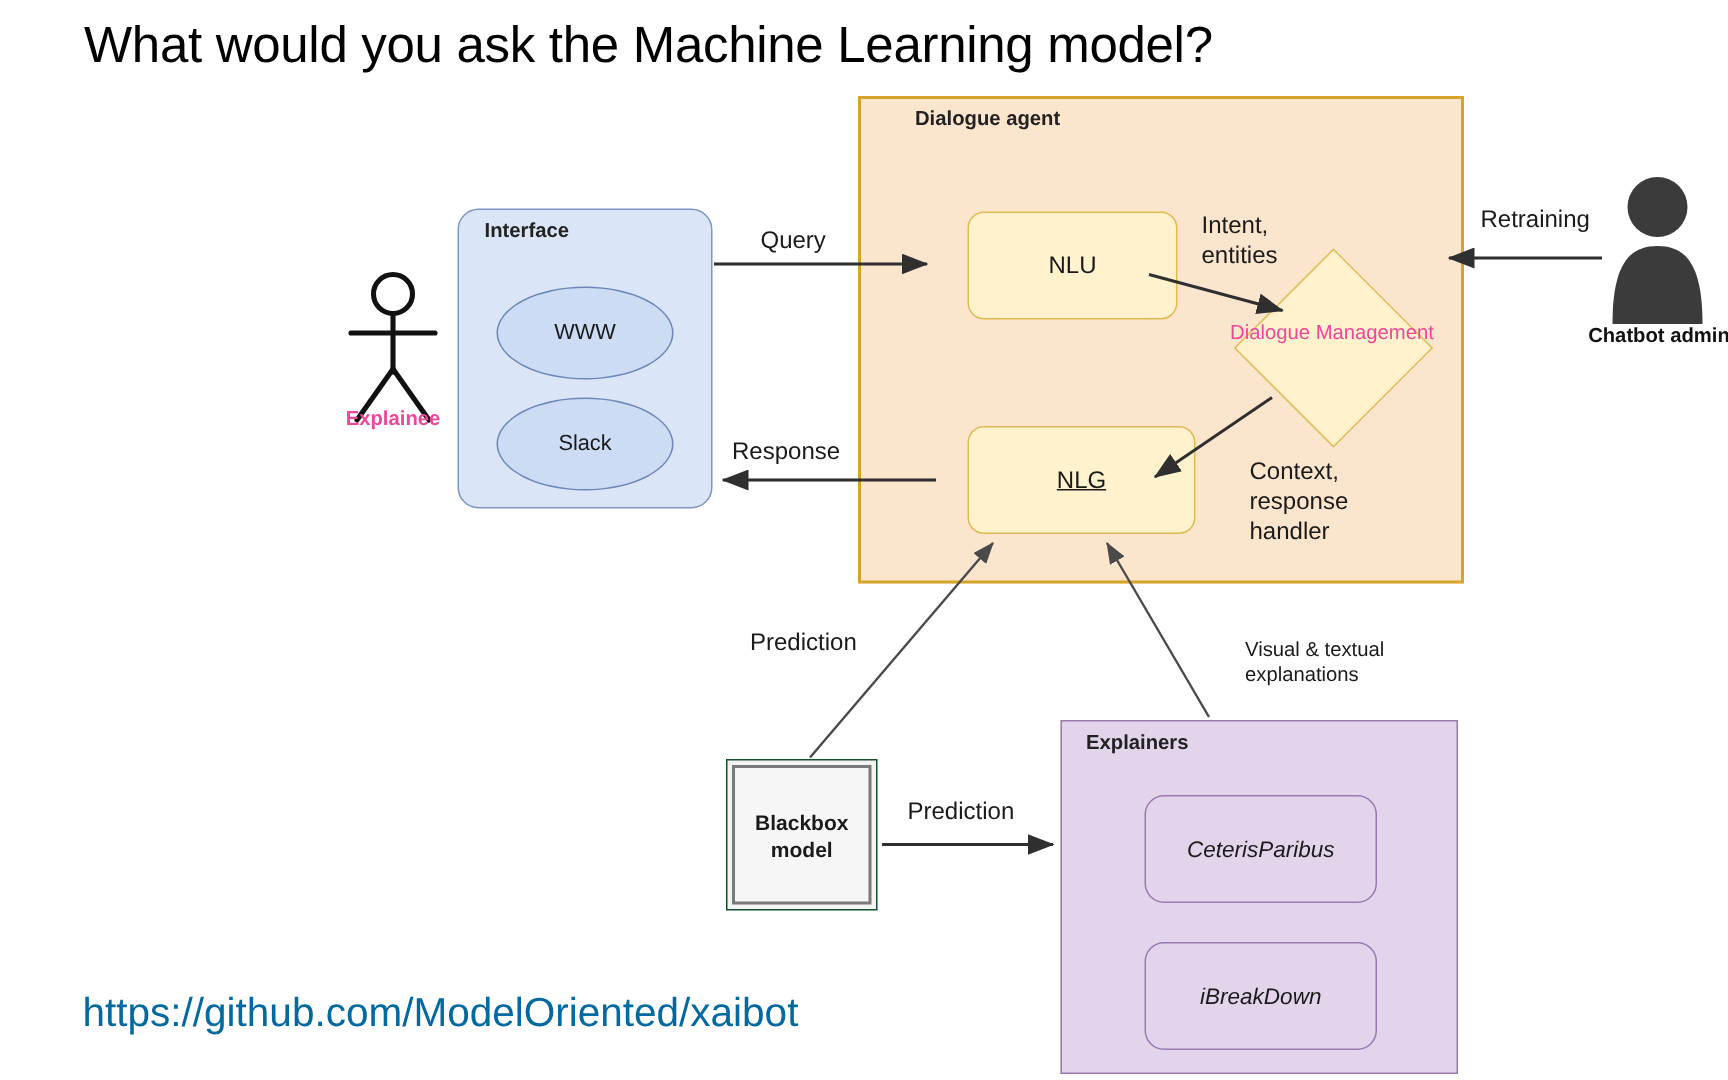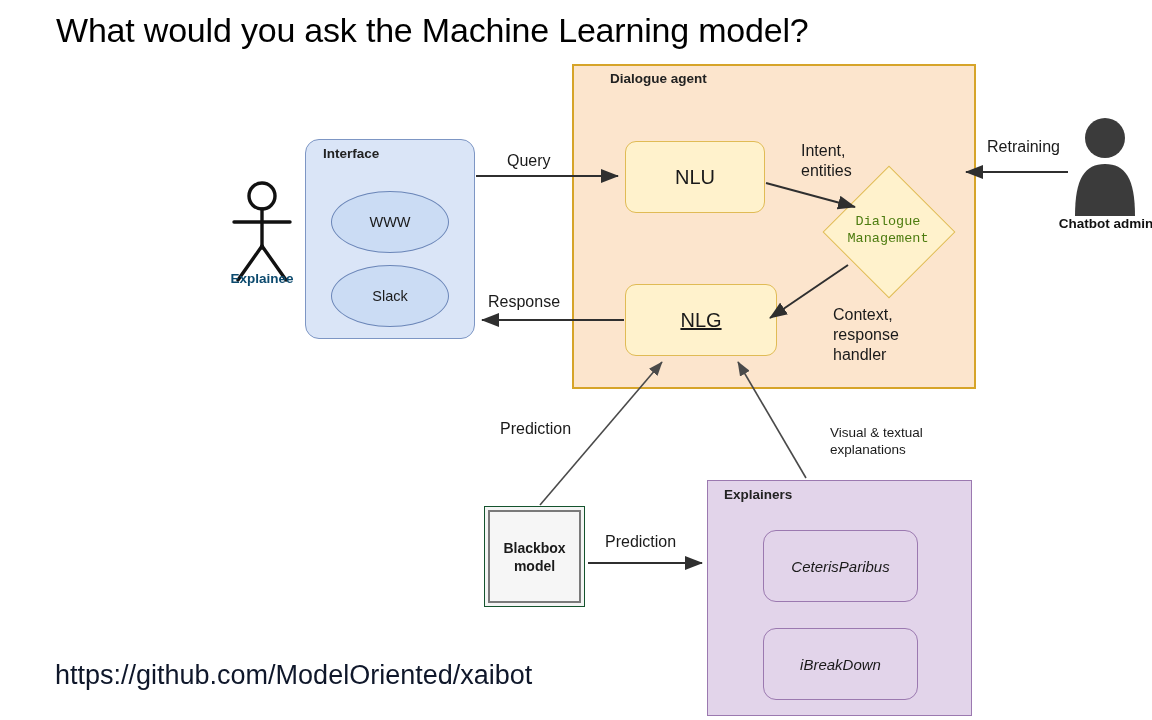--- a/index.html
+++ b/index.html
@@ -36,21 +36,21 @@
   }
 
   
   #footer-url {
     position: absolute;
     left: 55px;
     top: 658px;
     font-size: 27px;
     font-weight: 400;
     line-height: 34px;
-    color: #0f172a;
+    color: #0369a1;
     white-space: nowrap;
   }
 
   
   .group-box {
     position: absolute;
     box-sizing: border-box;
   }
   .group-title {
     position: absolute;
@@ -95,23 +95,24 @@
   #explainers-title { left: 724px; top: 487px; }
 
   
   .node {
     position: absolute;
     box-sizing: border-box;
     display: flex;
     align-items: center;
     justify-content: center;
     text-align: center;
-    font-size: 20px;
+    font-size: 16px;
     color: #1a1a1a;
     line-height: 19px;
+    margin-left: 20px;
   }
   .node-yellow {
     background: #fff2cc;
     border: 1.6px solid #e0bb55;
     border-radius: 11px;
   }
   #nlu-node  { left: 625px; top: 141px; width: 140px; height: 72px; }
   #nlg-node  { left: 625px; top: 284px; width: 152px; height: 72px; text-decoration: underline; }
 
   
@@ -133,22 +134,21 @@
     transform: rotate(45deg);
   }
   #dm-diamond-label {
     position: absolute;
     left: -4px;
     top: 46px;
     width: 136px;
     text-align: center;
     font-size: 13.5px;
     line-height: 17px;
-    color: #4d7c0f;
-    font-family: Liberation Mono, monospace;
+    color: #ec4899;
   }
 
   
   .ellipse {
     position: absolute;
     box-sizing: border-box;
     background: #cbdcf4;
     border: 1.6px solid #6b86b8;
     border-radius: 50%;
     display: flex;
@@ -214,21 +214,21 @@
     height: 110px;
   }
   #explainee-label {
     position: absolute;
     left: 212px;
     top: 271px;
     width: 100px;
     text-align: center;
     font-size: 13.5px;
     font-weight: bold;
-    color: #0c4a6e;
+    color: #ec4899;
   }
 
   #admin-actor {
     position: absolute;
     left: 1068px;
     top: 116px;
     width: 74px;
     height: 100px;
   }
   #admin-label {

